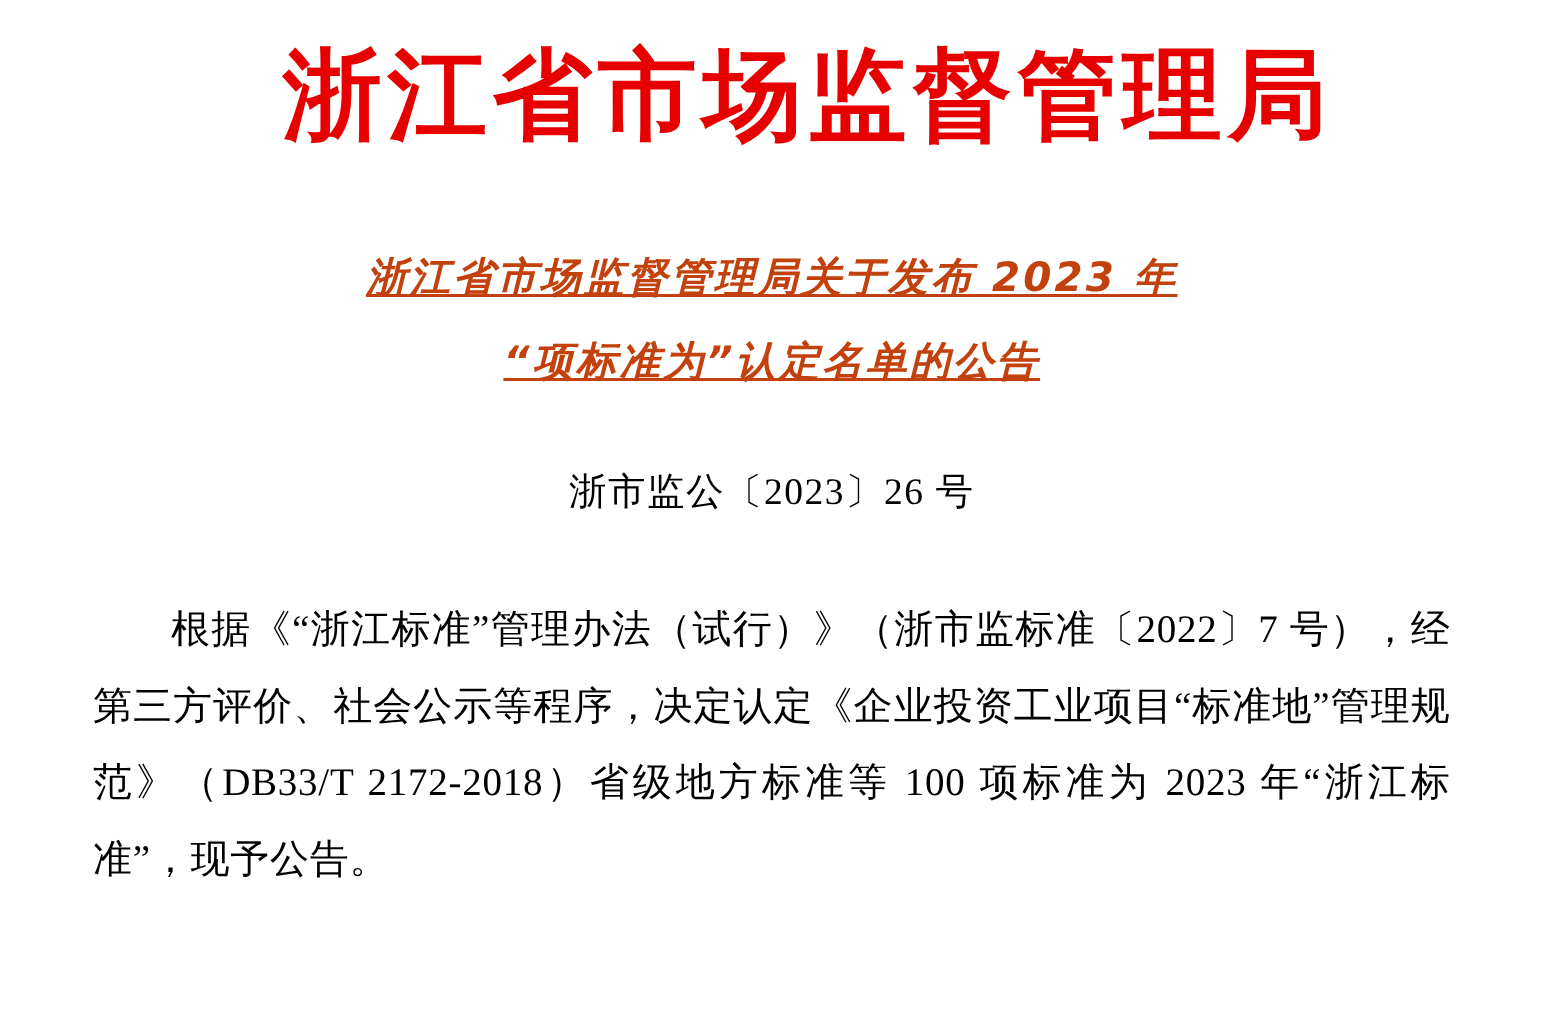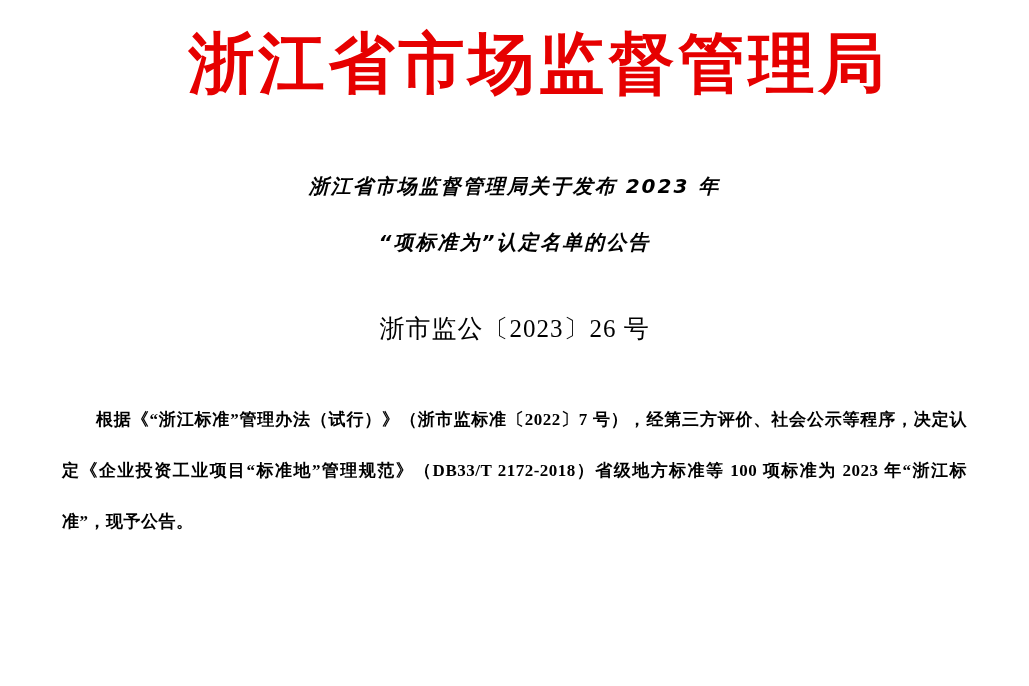--- a/index.html
+++ b/index.html
@@ -34,45 +34,45 @@
     font-size: 66px;
     line-height: 82px;
     letter-spacing: 4px;
     white-space: nowrap;
   }
   .doc-title {
     margin-top: 50px;
     text-align: center;
     font-family: "DejaVu Sans", "Liberation Sans", sans-serif;
     font-weight: bold;
-    font-size: 20px;
+    font-size: 27px;
     line-height: 56px;
     letter-spacing: 2px;
-    color: #000000;
+    color: #c2410c;
     font-style: italic;
+    text-decoration: underline;
   }
   .doc-title .line {
     display: block;
     white-space: nowrap;
   }
   .doc-number {
     margin-top: 42px;
     text-align: center;
     font-size: 25px;
     line-height: 34px;
     letter-spacing: 1px;
   }
   .body-text {
     margin: 48px 62px 0 62px;
-    font-size: 17px;
+    font-size: 26px;
     line-height: 51px;
     text-align: justify;
     text-justify: inter-ideograph;
     letter-spacing: 0.5px;
-    font-weight: bold;
   }
   .body-text p {
     margin: 0;
     text-indent: 2em;
   }
 </style>
 </head>
 <body>
 
 <div class="page">

